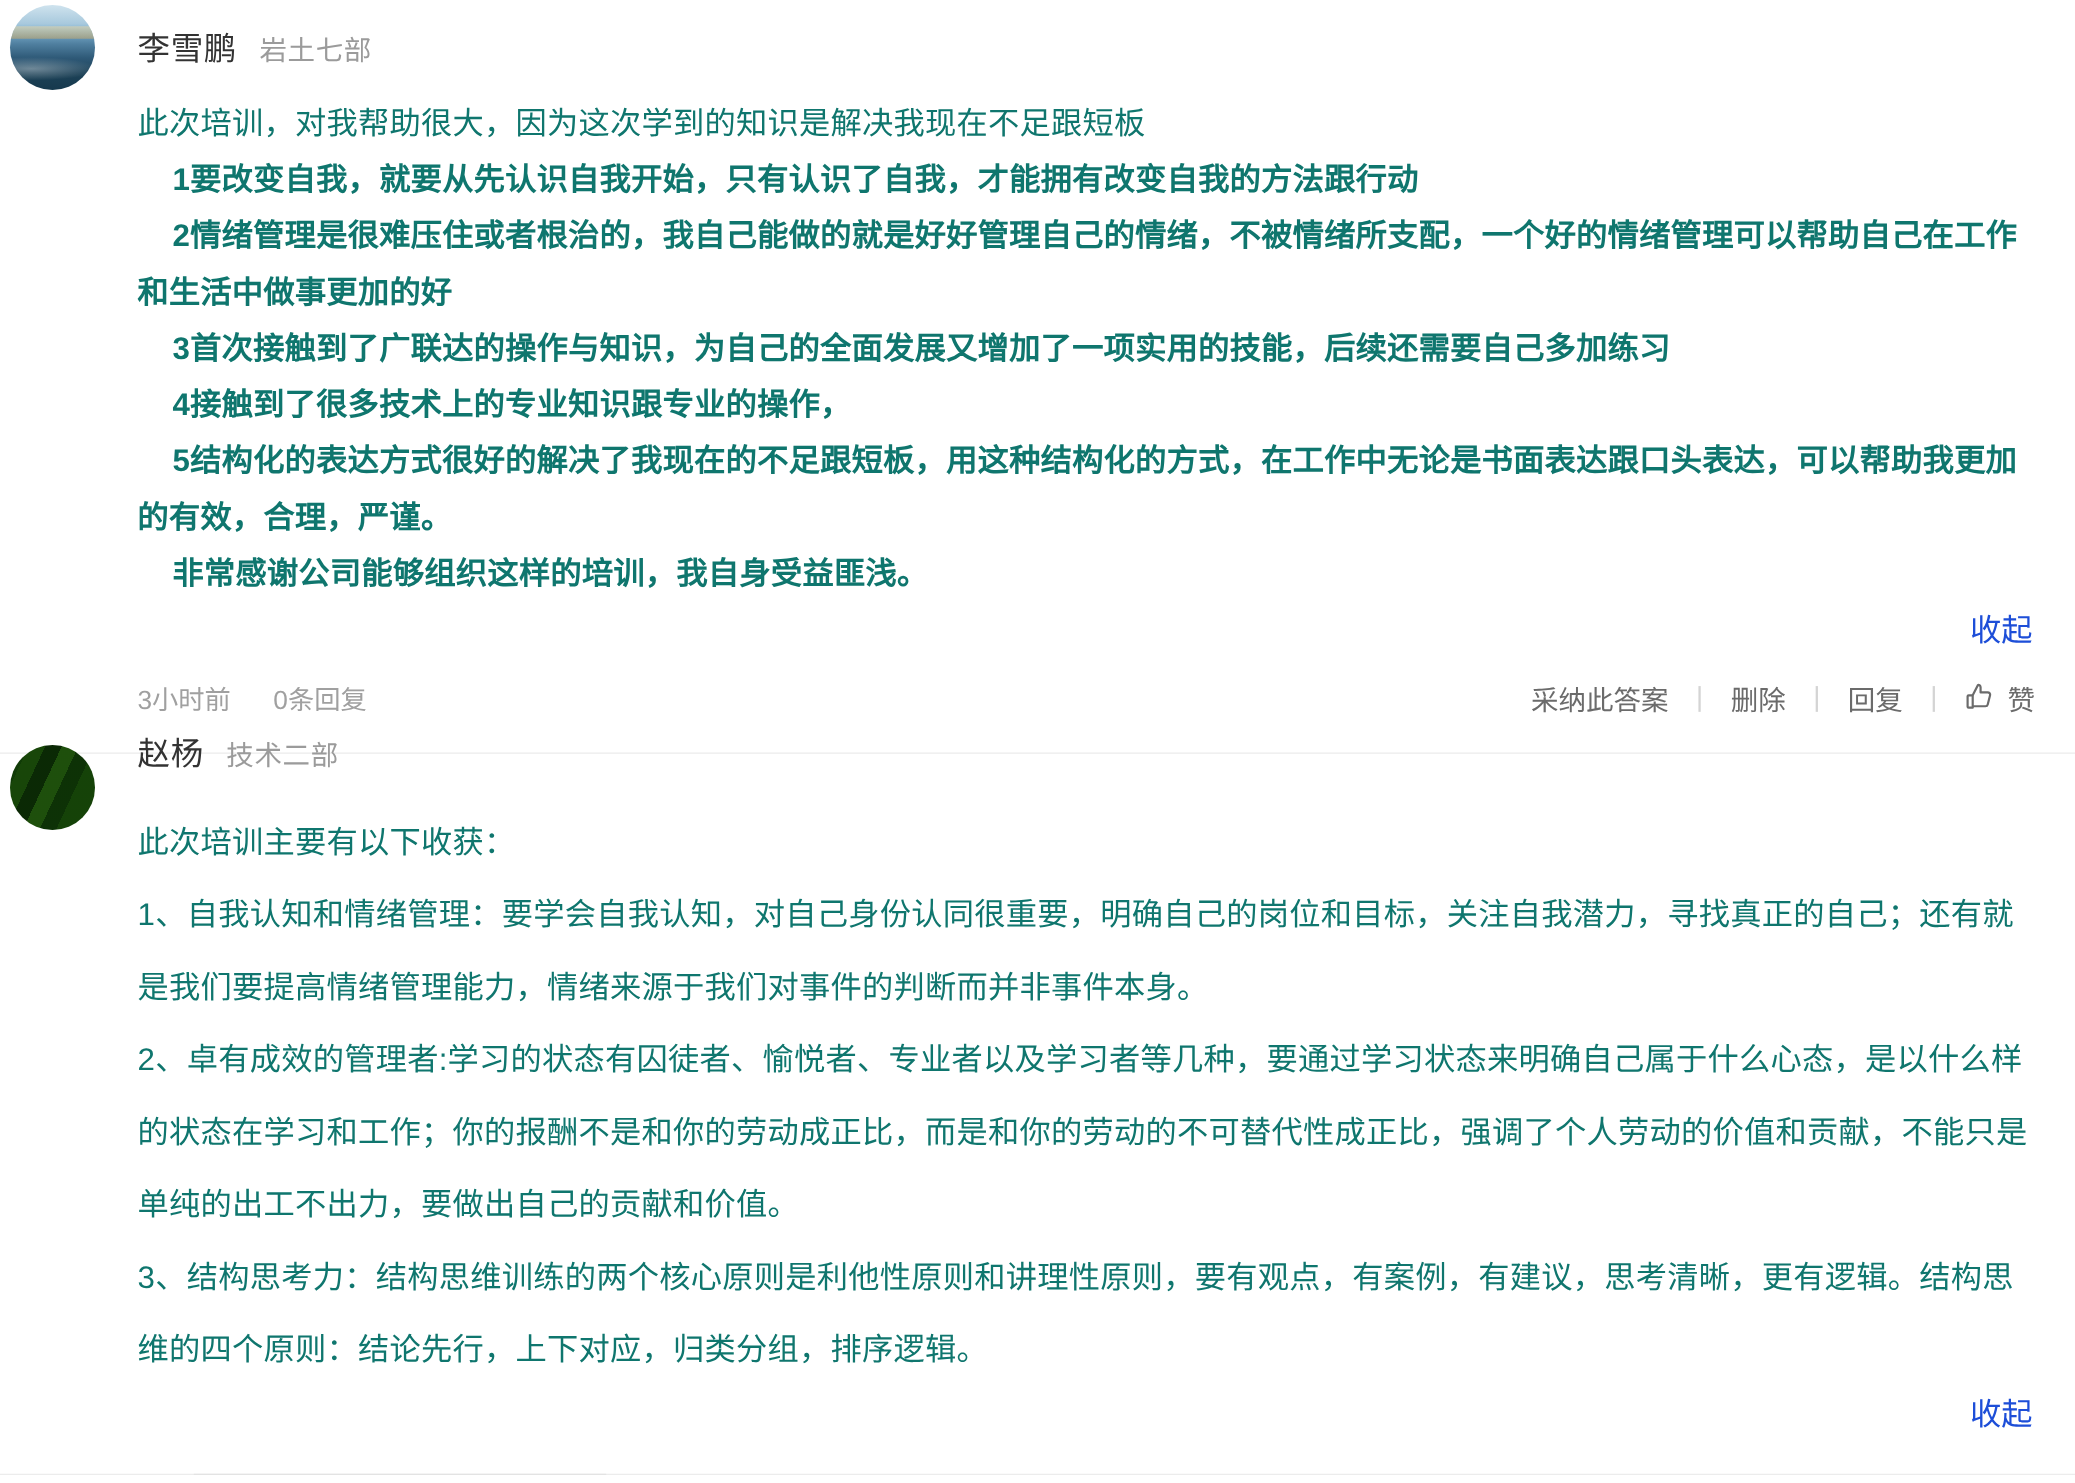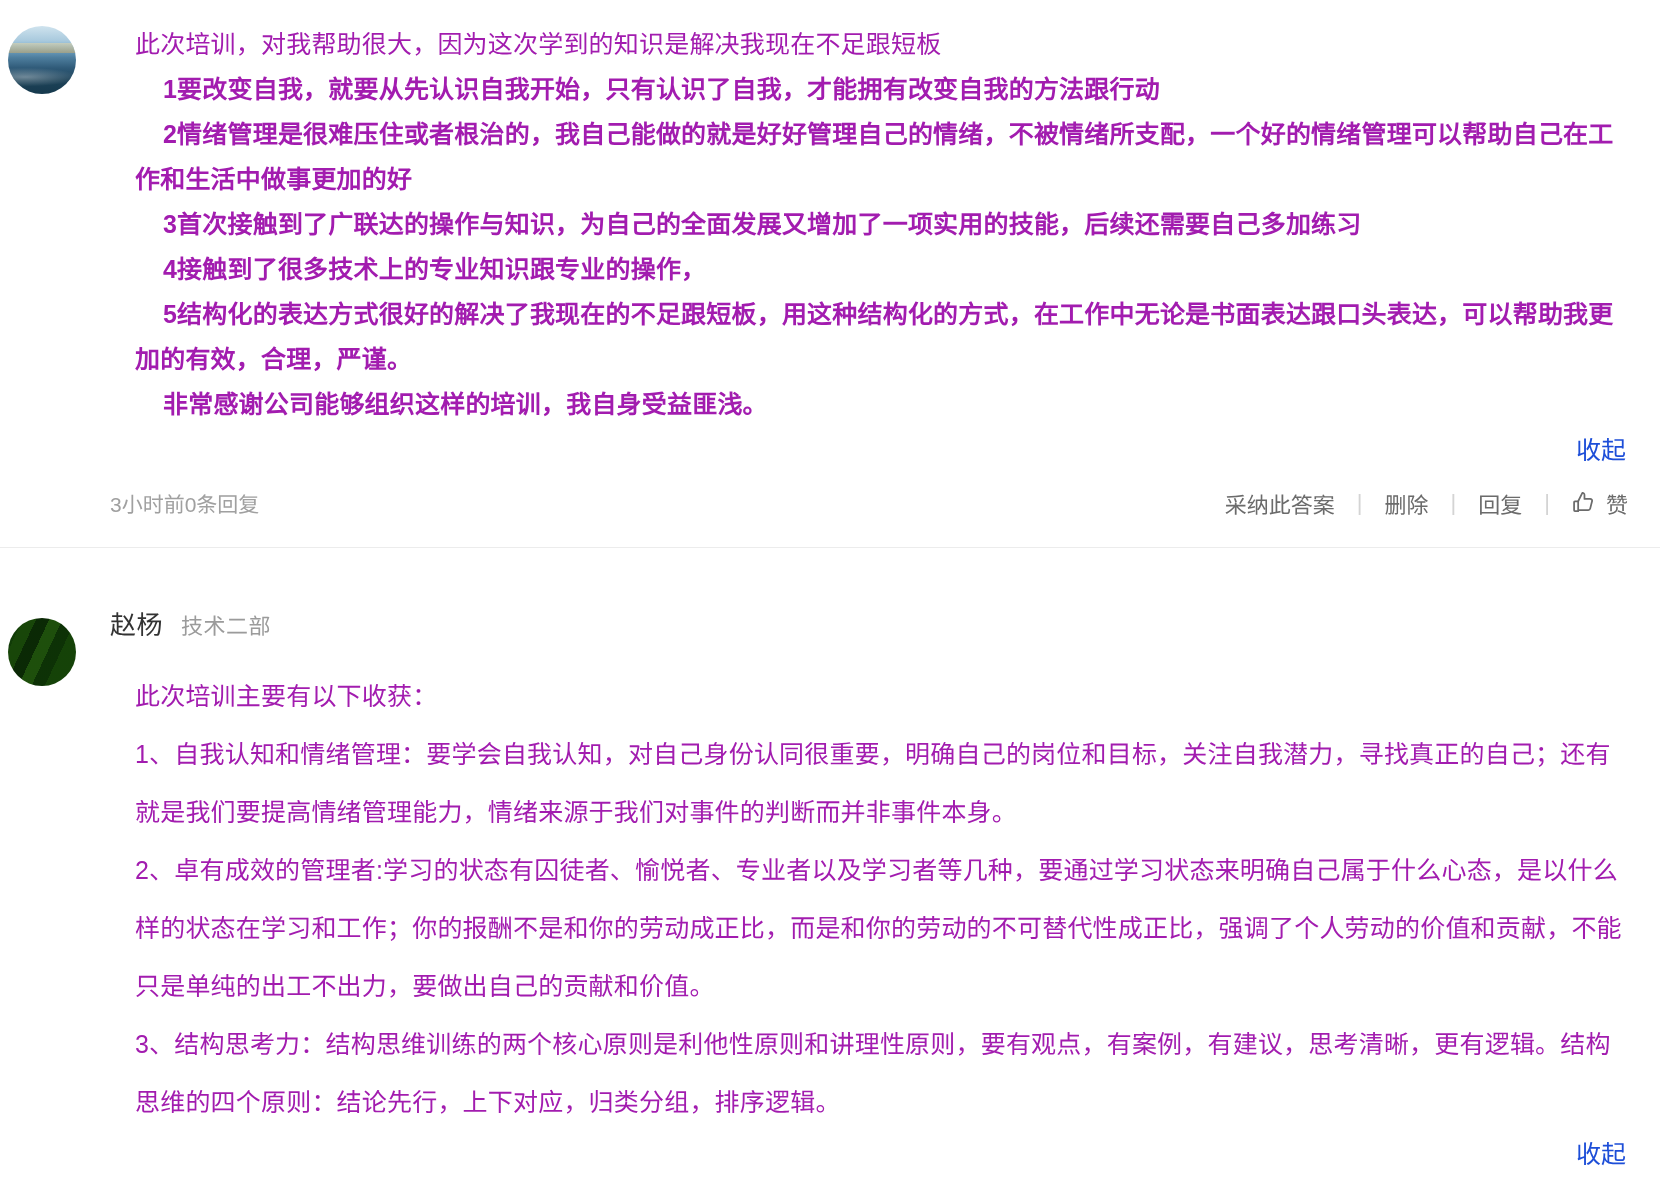--- a/index.html
+++ b/index.html
@@ -82,23 +82,22 @@
   .user-dept {
     font-size: 22px;
     color: #9b9b9b;
     letter-spacing: .5px;
   }
 
   .body-text {
     margin-top: 22px;
     font-size: 25px;
     line-height: 45px;
-    color: #a21caf;
+    color: #0f766e;
     letter-spacing: .2px;
-    margin-left: 25px;
   }
   .body-text p {
     margin: 0;
   }
   .indent {
     text-indent: 28px;
     font-weight: bold;
   }
 
   .collapse {
@@ -113,20 +112,21 @@
 
   .meta-row {
     display: flex;
     align-items: center;
     justify-content: space-between;
     margin-top: 22px;
     padding-bottom: 28px;
   }
   .meta-left {
     display: flex;
+    gap: 34px;
     color: #a0a0a0;
     font-size: 21px;
   }
   .meta-right {
     display: flex;
     align-items: center;
     color: #6b6b6b;
     font-size: 22px;
   }
   .meta-right .act {
@@ -189,20 +189,24 @@
   }
 </style>
 </head>
 <body>
 
 <div class="page">
 
   <div class="comment">
     <div class="avatar sea"></div>
     <div class="comment-inner">
+      <div class="name-row">
+        <span class="user-name">李雪鹏</span>
+        <span class="user-dept">岩土七部</span>
+      </div>
 
       <div class="body-text">
         <p>此次培训，对我帮助很大，因为这次学到的知识是解决我现在不足跟短板</p>
         <p class="indent">1要改变自我，就要从先认识自我开始，只有认识了自我，才能拥有改变自我的方法跟行动</p>
         <p class="indent">2情绪管理是很难压住或者根治的，我自己能做的就是好好管理自己的情绪，不被情绪所支配，一个好的情绪管理可以帮助自己在工作和生活中做事更加的好</p>
         <p class="indent">3首次接触到了广联达的操作与知识，为自己的全面发展又增加了一项实用的技能，后续还需要自己多加练习</p>
         <p class="indent">4接触到了很多技术上的专业知识跟专业的操作，</p>
         <p class="indent">5结构化的表达方式很好的解决了我现在的不足跟短板，用这种结构化的方式，在工作中无论是书面表达跟口头表达，可以帮助我更加的有效，合理，严谨。</p>
         <p class="indent">非常感谢公司能够组织这样的培训，我自身受益匪浅。</p>
       </div>

